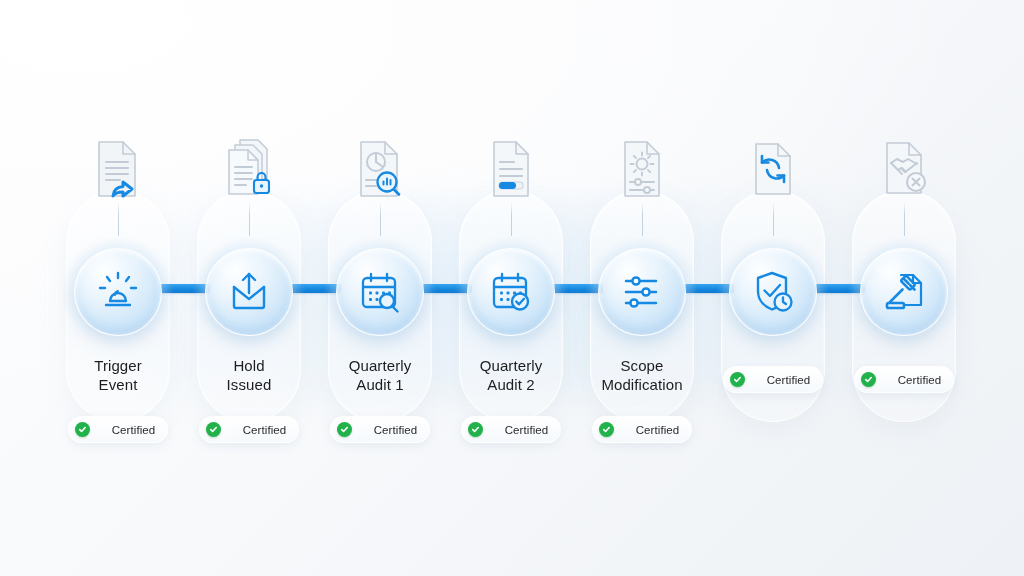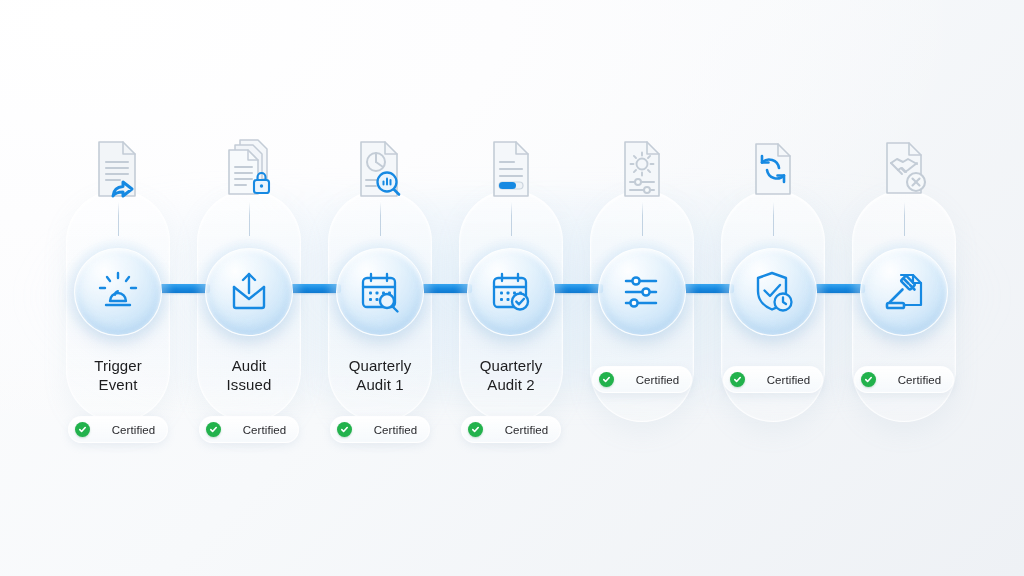--- a/index.html
+++ b/index.html
@@ -236,21 +236,21 @@
         <svg viewBox="0 0 46 46">
           <g class="st blue" stroke-width="2.4">
             <path d="M8 18v19a2 2 0 0 0 2 2h26a2 2 0 0 0 2-2V18"></path>
             <path d="M8 18l15 12 15-12"></path>
             <path d="M23 24V5"></path>
             <path d="M17 11l6-6 6 6"></path>
           </g>
         </svg>
       </div>
     </div>
-    <div class="label">Audit
+    <div class="label">Hold
 Issued</div>
     <div class="badge">
       <span class="badge-check">
         <svg viewBox="0 0 10 10">
             <path d="M2 5.2l2 2 4-4.4" fill="none" stroke="#fff" stroke-width="1.8" stroke-linecap="round" stroke-linejoin="round"></path>
           </svg>
       </span>
       <span class="badge-text">Certified</span>
     </div>
   </div>
@@ -405,20 +405,22 @@
             <path d="M7 34h30"></path>
           </g>
           <g class="st blue" stroke-width="2.5" style="fill:#ffffff;">
             <circle cx="17" cy="12" r="3.6"></circle>
             <circle cx="27" cy="23" r="3.6"></circle>
             <circle cx="15" cy="34" r="3.6"></circle>
           </g>
         </svg>
       </div>
     </div>
+    <div class="label">Scope
+Modification</div>
     <div class="badge">
       <span class="badge-check">
         <svg viewBox="0 0 10 10">
             <path d="M2 5.2l2 2 4-4.4" fill="none" stroke="#fff" stroke-width="1.8" stroke-linecap="round" stroke-linejoin="round"></path>
           </svg>
       </span>
       <span class="badge-text">Certified</span>
     </div>
   </div>
 

